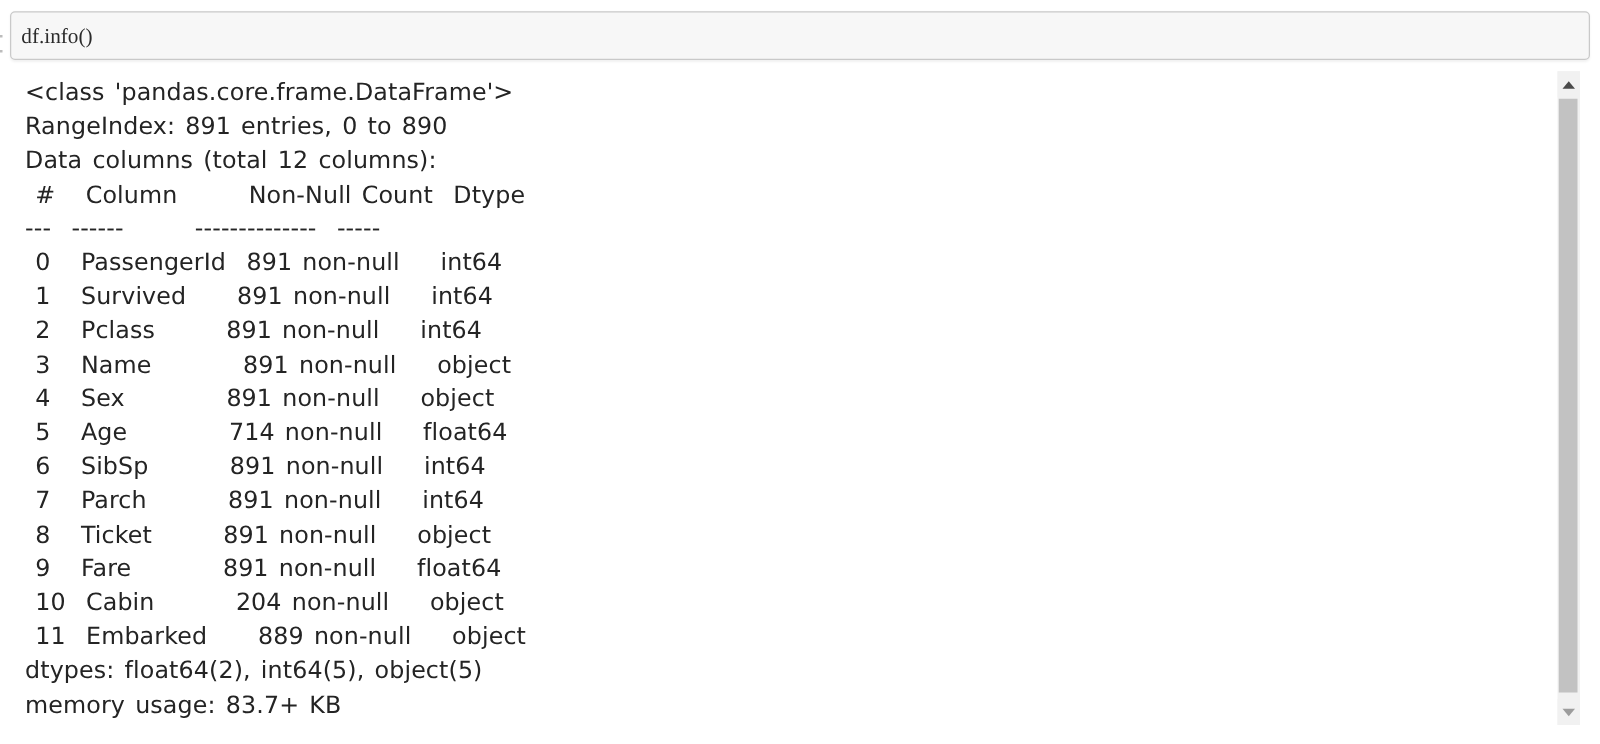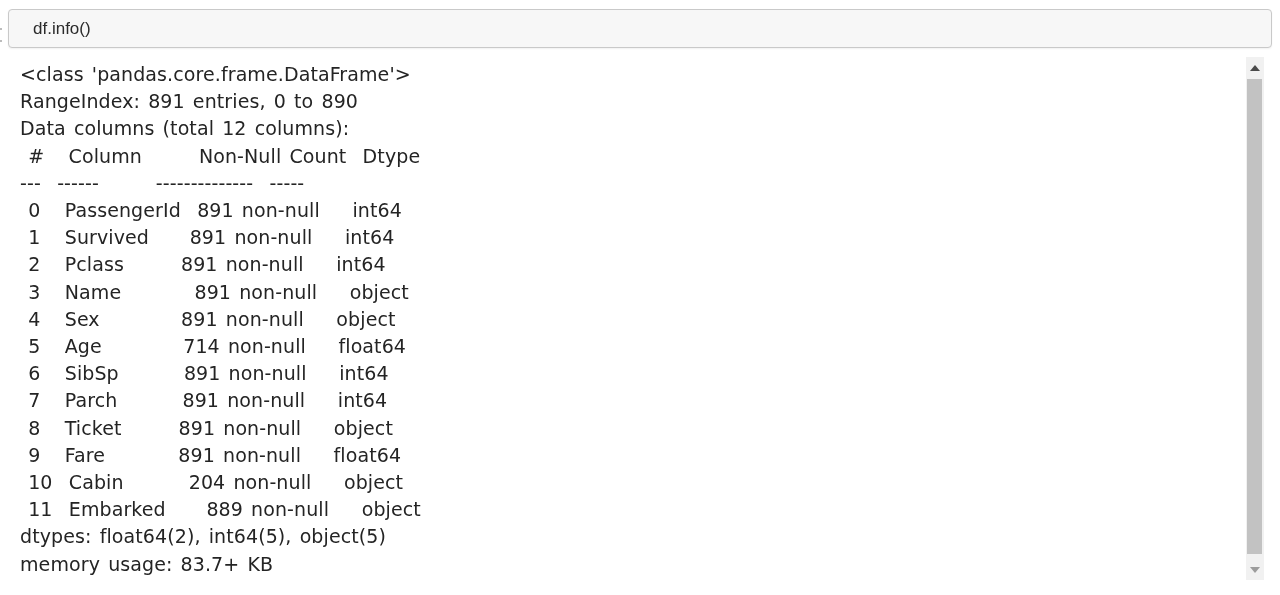--- a/index.html
+++ b/index.html
@@ -20,22 +20,22 @@
     position: absolute;
     left: 8px;
     top: 9px;
     width: 1264px;
     height: 39px;
     box-sizing: border-box;
     background: #f7f7f7;
     border: 1px solid #c9c9c9;
     border-radius: 4px;
     box-shadow: 0 1px 2px rgba(0,0,0,0.06);
-    padding: 0 24px;
-    font-family: Liberation Sans, sans-serif;
+    padding: 0 8px;
+    font-family: Liberation Serif, serif;
     font-size: 17px;
     color: #2b2b2b;
     outline: none;
   }
 
   
   .prompt-artifact {
     position: absolute;
     left: 0;
     top: 28px;

